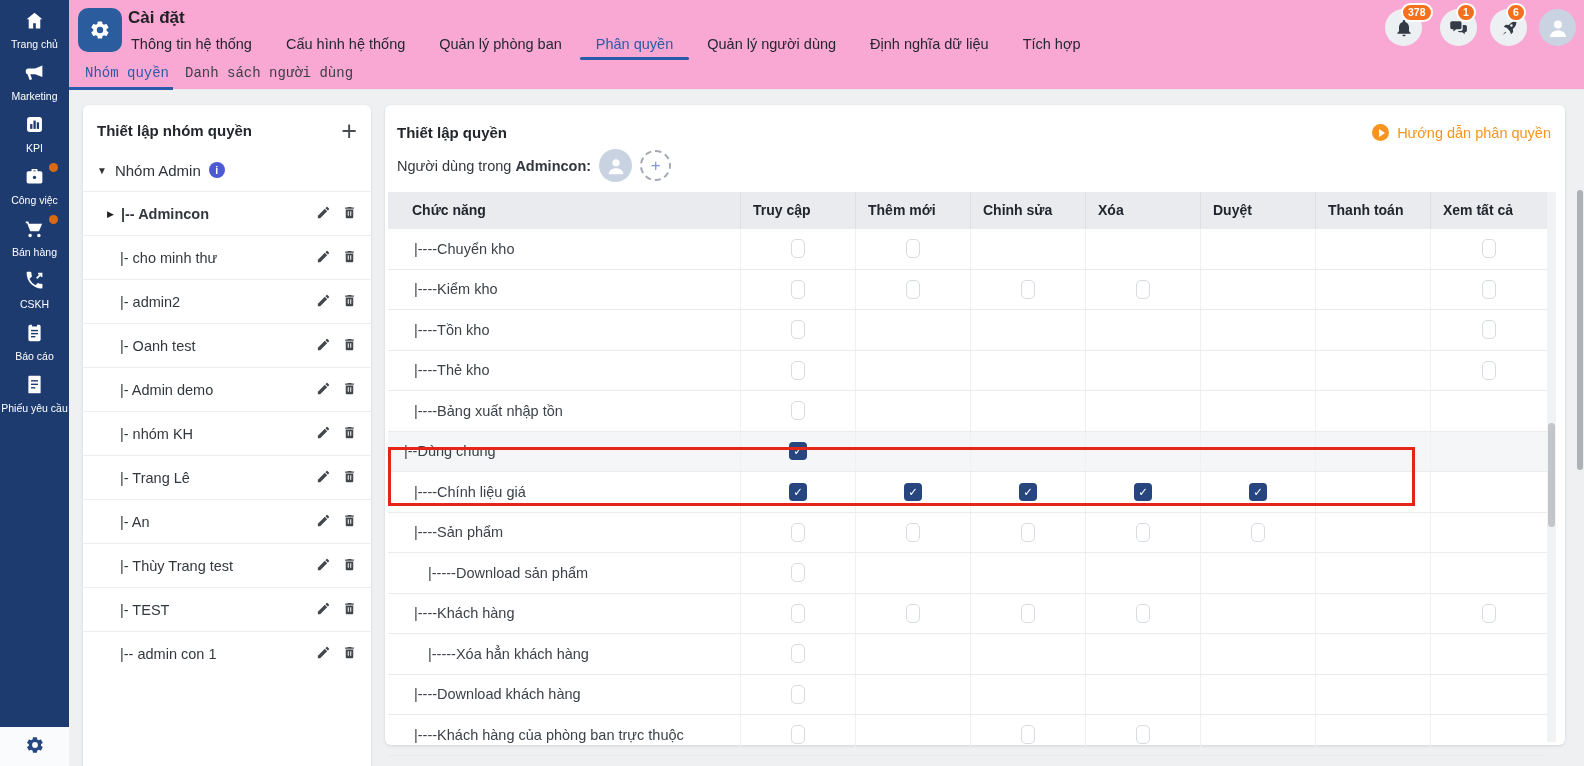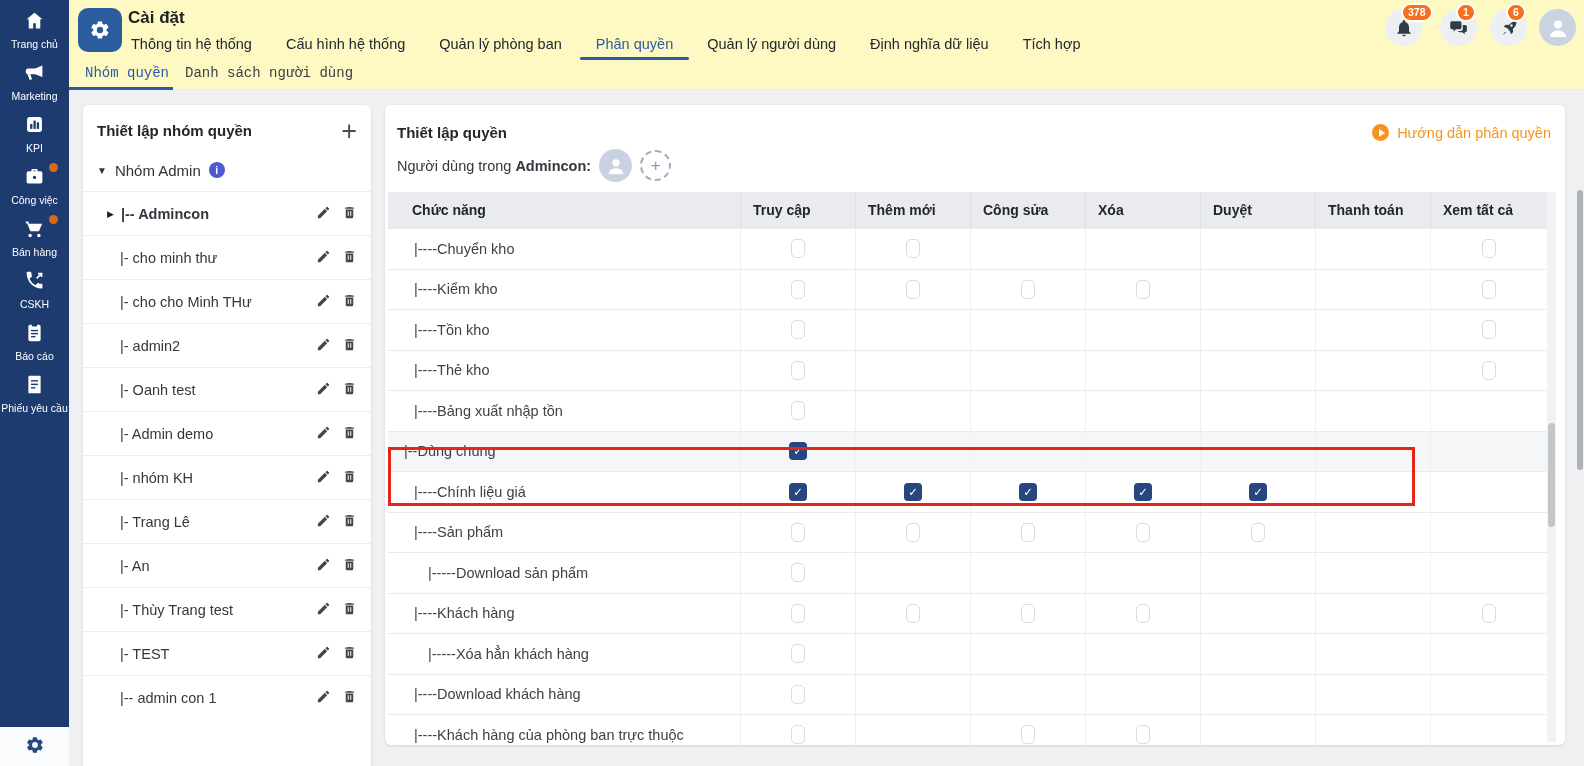--- a/index.html
+++ b/index.html
@@ -13,21 +13,21 @@
   .sb-item{position:relative;height:52px;display:flex;flex-direction:column;align-items:center;justify-content:center;color:#fff;cursor:pointer;}
   .sb-item svg{width:21px;height:21px;fill:#fff;}
   .sb-label{font-size:10.5px;margin-top:3px;white-space:nowrap;max-width:69px;overflow:hidden;}
   .sb-dot{position:absolute;top:3px;right:11px;width:9px;height:9px;border-radius:50%;background:#d96a12;}
   .sb-help{position:absolute;left:0;top:688px;width:69px;display:flex;justify-content:center;cursor:pointer;}
   .sidebar-footer{position:absolute;left:0;top:727px;width:69px;height:39px;background:#fafbfc;z-index:20;
                   display:flex;align-items:center;justify-content:center;}
   .sidebar-footer svg{width:20px;height:20px;fill:#27477f;cursor:pointer;}
 
   
-  .header{position:absolute;left:69px;top:0;width:1515px;height:90px;background:#fef9c3;z-index:15;border-bottom:1px solid #e4e6e9;box-sizing:border-box;}
+  .header{position:absolute;left:69px;top:0;width:1515px;height:90px;background:#f9a8d4;z-index:15;border-bottom:1px solid #e4e6e9;box-sizing:border-box;}
   .app-icon{position:absolute;left:9px;top:8px;width:44px;height:44px;border-radius:10px;background:#2b5c9e;
             display:flex;align-items:center;justify-content:center;cursor:pointer;}
   .app-icon svg{width:22px;height:22px;fill:#fff;}
   .page-title{position:absolute;left:59px;top:8px;font-size:17px;font-weight:bold;color:#202124;}
   .tabs{position:absolute;left:62px;top:36px;display:flex;gap:34px;font-size:14.5px;color:#23272e;justify-content:space-between;}
   .tab{padding:0 0 6px;cursor:pointer;position:relative;white-space:nowrap;}
   .tab.active{color:#2b5aa9;}
   .tab.active::after{content:"";position:absolute;left:-16px;right:-16px;bottom:-2px;height:3px;background:#2b5aa9;border-radius:2px;}
   .subtabs{position:absolute;left:0;top:60px;width:100%;height:30px;border-bottom:1px solid #e7e9ec;box-sizing:border-box;}
   .subtab{position:absolute;top:5px;font-size:14px;color:#3a3f45;cursor:pointer;white-space:nowrap;font-family:Liberation Mono, monospace;}
@@ -270,31 +270,20 @@
           <span class="grp-actions">
             <span><svg viewBox="0 0 24 24">
                 <path d="M3 17.25V21h3.75L17.81 9.94l-3.75-3.75L3 17.25zM20.71 7.04a1 1 0 0 0 0-1.41l-2.34-2.34a1 1 0 0 0-1.41 0l-1.83 1.83 3.75 3.75 1.83-1.83z"></path>
               </svg></span>
             <span><svg viewBox="0 0 24 24">
                 <path d="M6 19c0 1.1.9 2 2 2h8c1.1 0 2-.9 2-2V7H6v12zm3.2-9h1.6v7H9.2v-7zm4 0h1.6v7h-1.6v-7zM19 4h-3.5l-1-1h-5l-1 1H5v2h14V4z"></path>
               </svg></span>
           </span>
         </div>
         <div class="grp-row">
-          <span>|- cho cho Minh THư</span>
-          <span class="grp-actions">
-            <span><svg viewBox="0 0 24 24">
-                <path d="M3 17.25V21h3.75L17.81 9.94l-3.75-3.75L3 17.25zM20.71 7.04a1 1 0 0 0 0-1.41l-2.34-2.34a1 1 0 0 0-1.41 0l-1.83 1.83 3.75 3.75 1.83-1.83z"></path>
-              </svg></span>
-            <span><svg viewBox="0 0 24 24">
-                <path d="M6 19c0 1.1.9 2 2 2h8c1.1 0 2-.9 2-2V7H6v12zm3.2-9h1.6v7H9.2v-7zm4 0h1.6v7h-1.6v-7zM19 4h-3.5l-1-1h-5l-1 1H5v2h14V4z"></path>
-              </svg></span>
-          </span>
-        </div>
-        <div class="grp-row">
           <span>|- admin2</span>
           <span class="grp-actions">
             <span><svg viewBox="0 0 24 24">
                 <path d="M3 17.25V21h3.75L17.81 9.94l-3.75-3.75L3 17.25zM20.71 7.04a1 1 0 0 0 0-1.41l-2.34-2.34a1 1 0 0 0-1.41 0l-1.83 1.83 3.75 3.75 1.83-1.83z"></path>
               </svg></span>
             <span><svg viewBox="0 0 24 24">
                 <path d="M6 19c0 1.1.9 2 2 2h8c1.1 0 2-.9 2-2V7H6v12zm3.2-9h1.6v7H9.2v-7zm4 0h1.6v7h-1.6v-7zM19 4h-3.5l-1-1h-5l-1 1H5v2h14V4z"></path>
               </svg></span>
           </span>
         </div>
@@ -403,21 +392,21 @@
     </div>
     <div class="guide">
       <span class="play-ico"></span>
       <span>Hướng dẫn phân quyền</span>
     </div>
     <div class="perm-table">
       <div class="thead">
           <div class="th">Chức năng</div>
           <div class="th">Truy cập</div>
           <div class="th">Thêm mới</div>
-          <div class="th">Công sửa</div>
+          <div class="th">Chỉnh sửa</div>
           <div class="th">Xóa</div>
           <div class="th">Duyệt</div>
           <div class="th">Thanh toán</div>
           <div class="th">Xem tất cả</div>
         </div>
       <div class="tbody">
           <div class="tr">
             <div class="td td-label" style="padding-left: 26px;">|----Chuyển kho</div>
             <div class="td">
               <span class="cb"></span>

